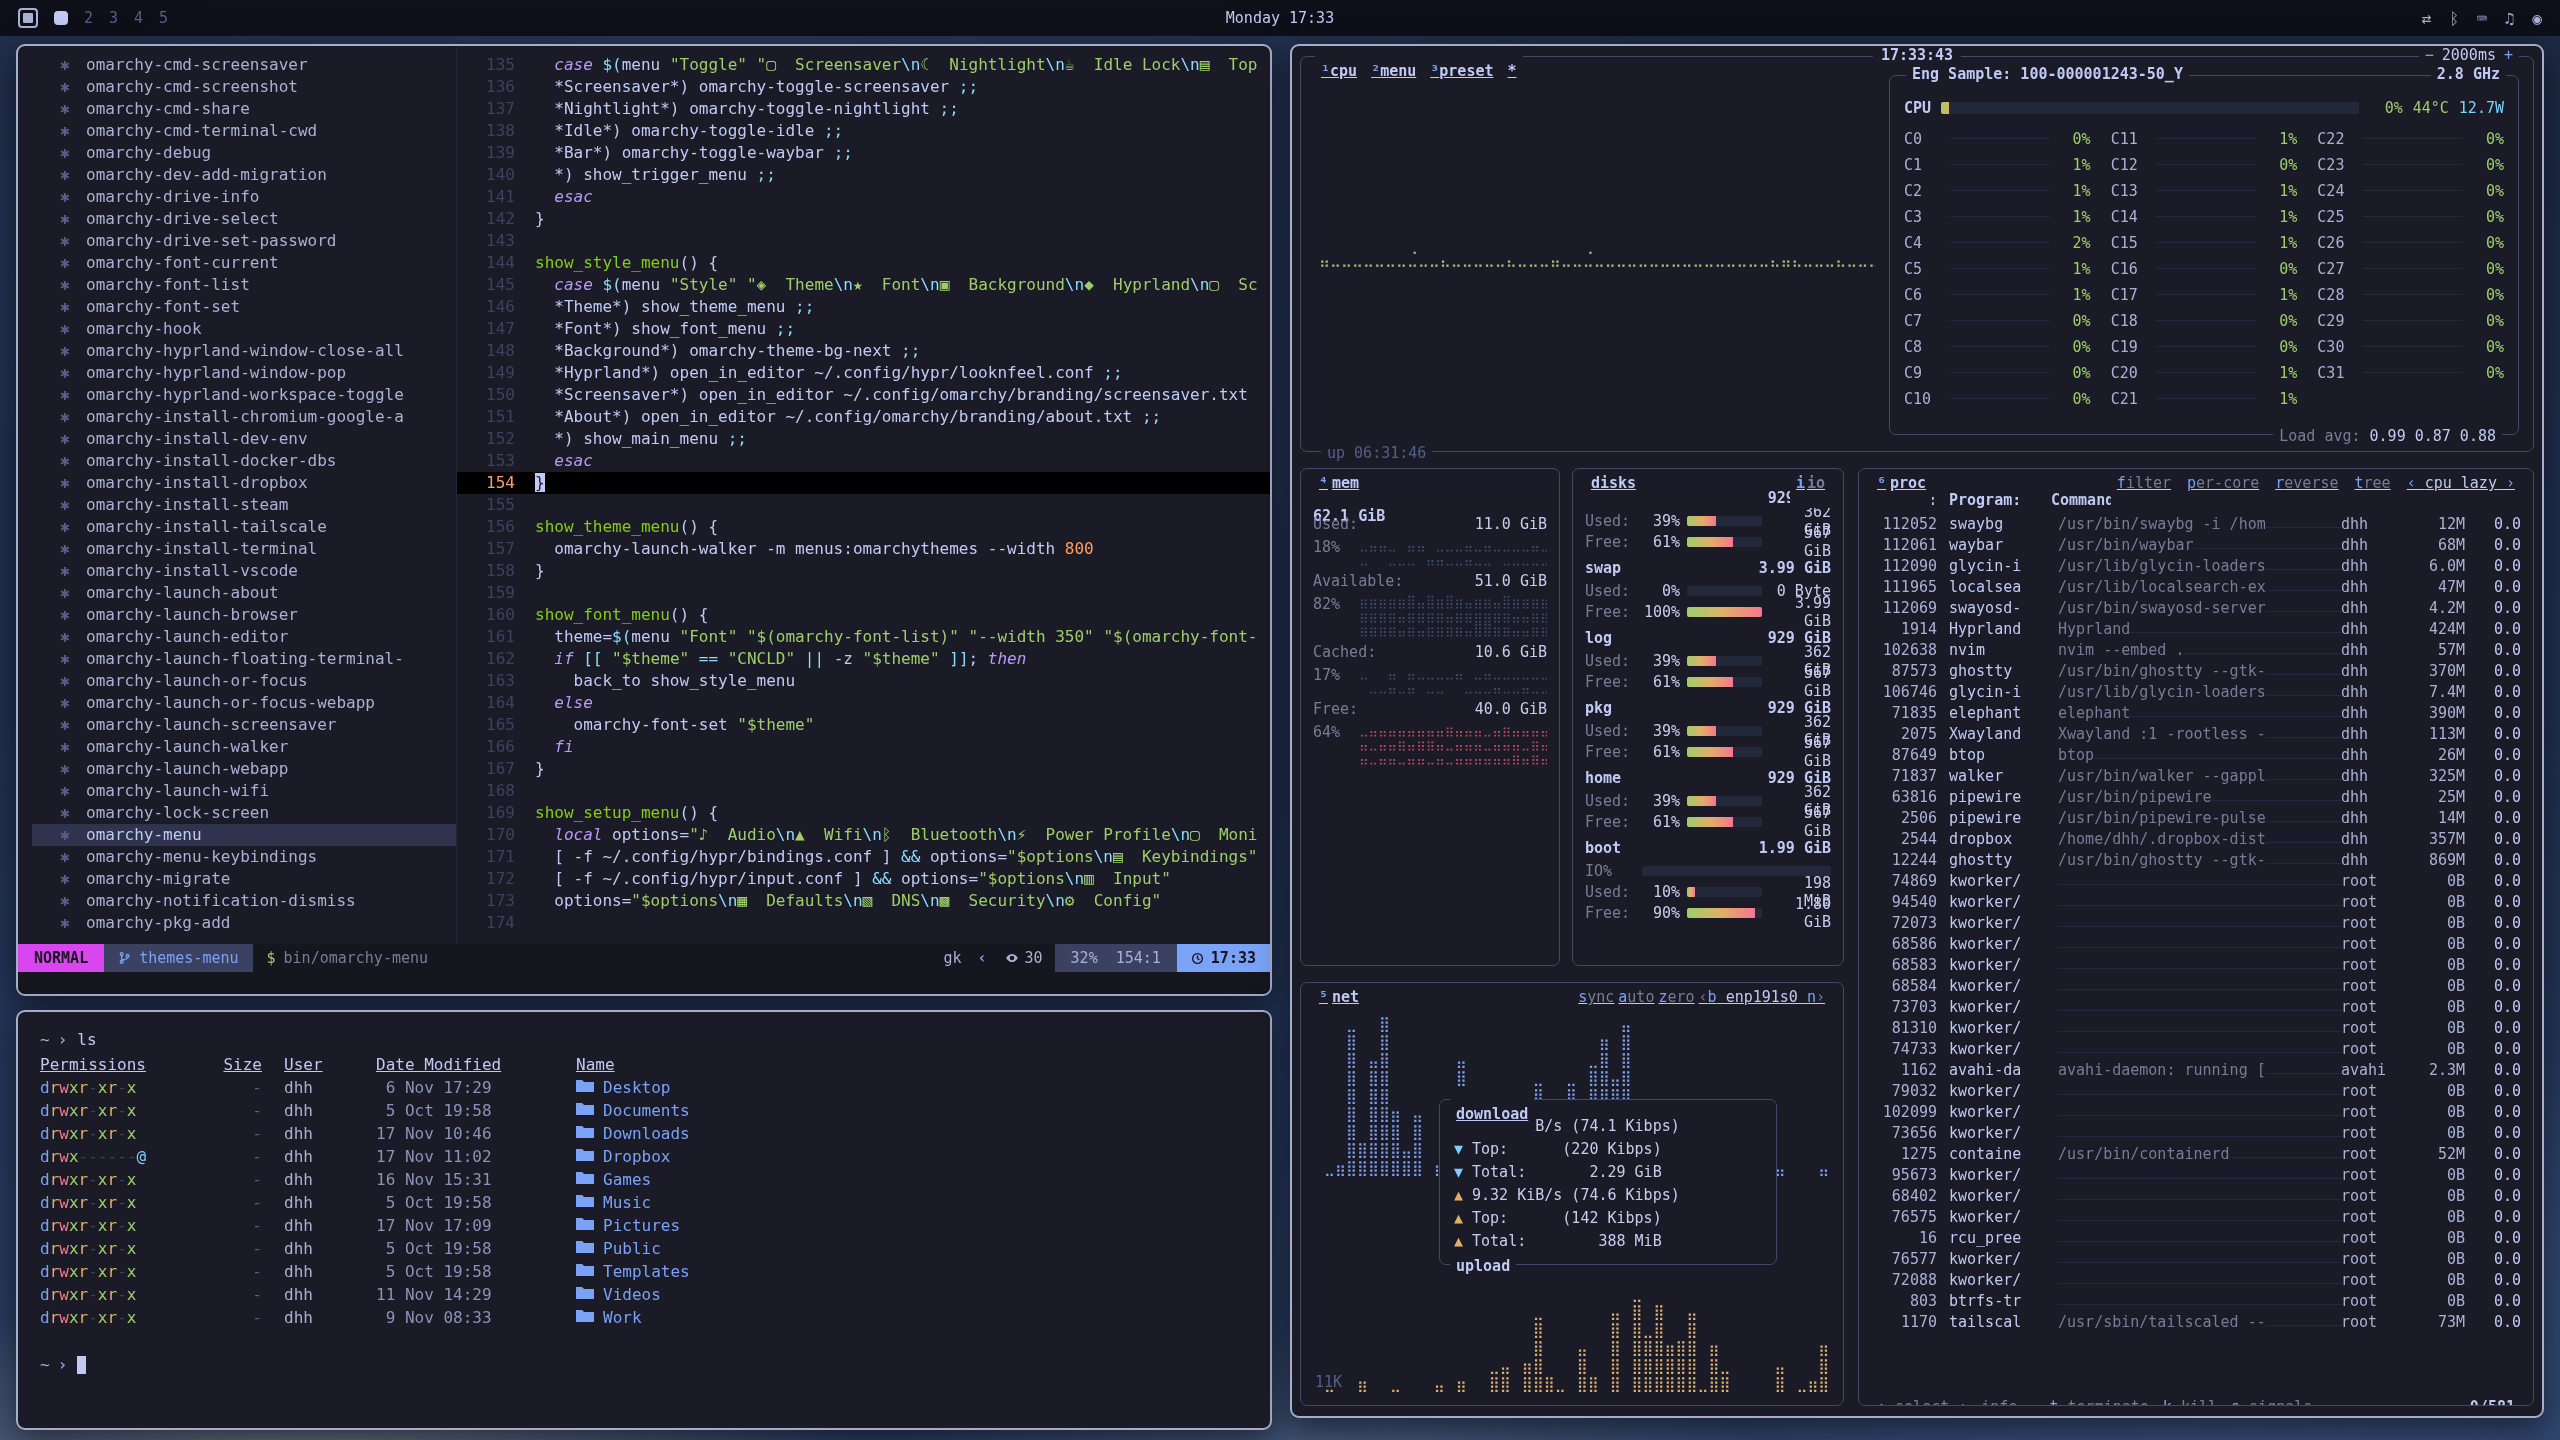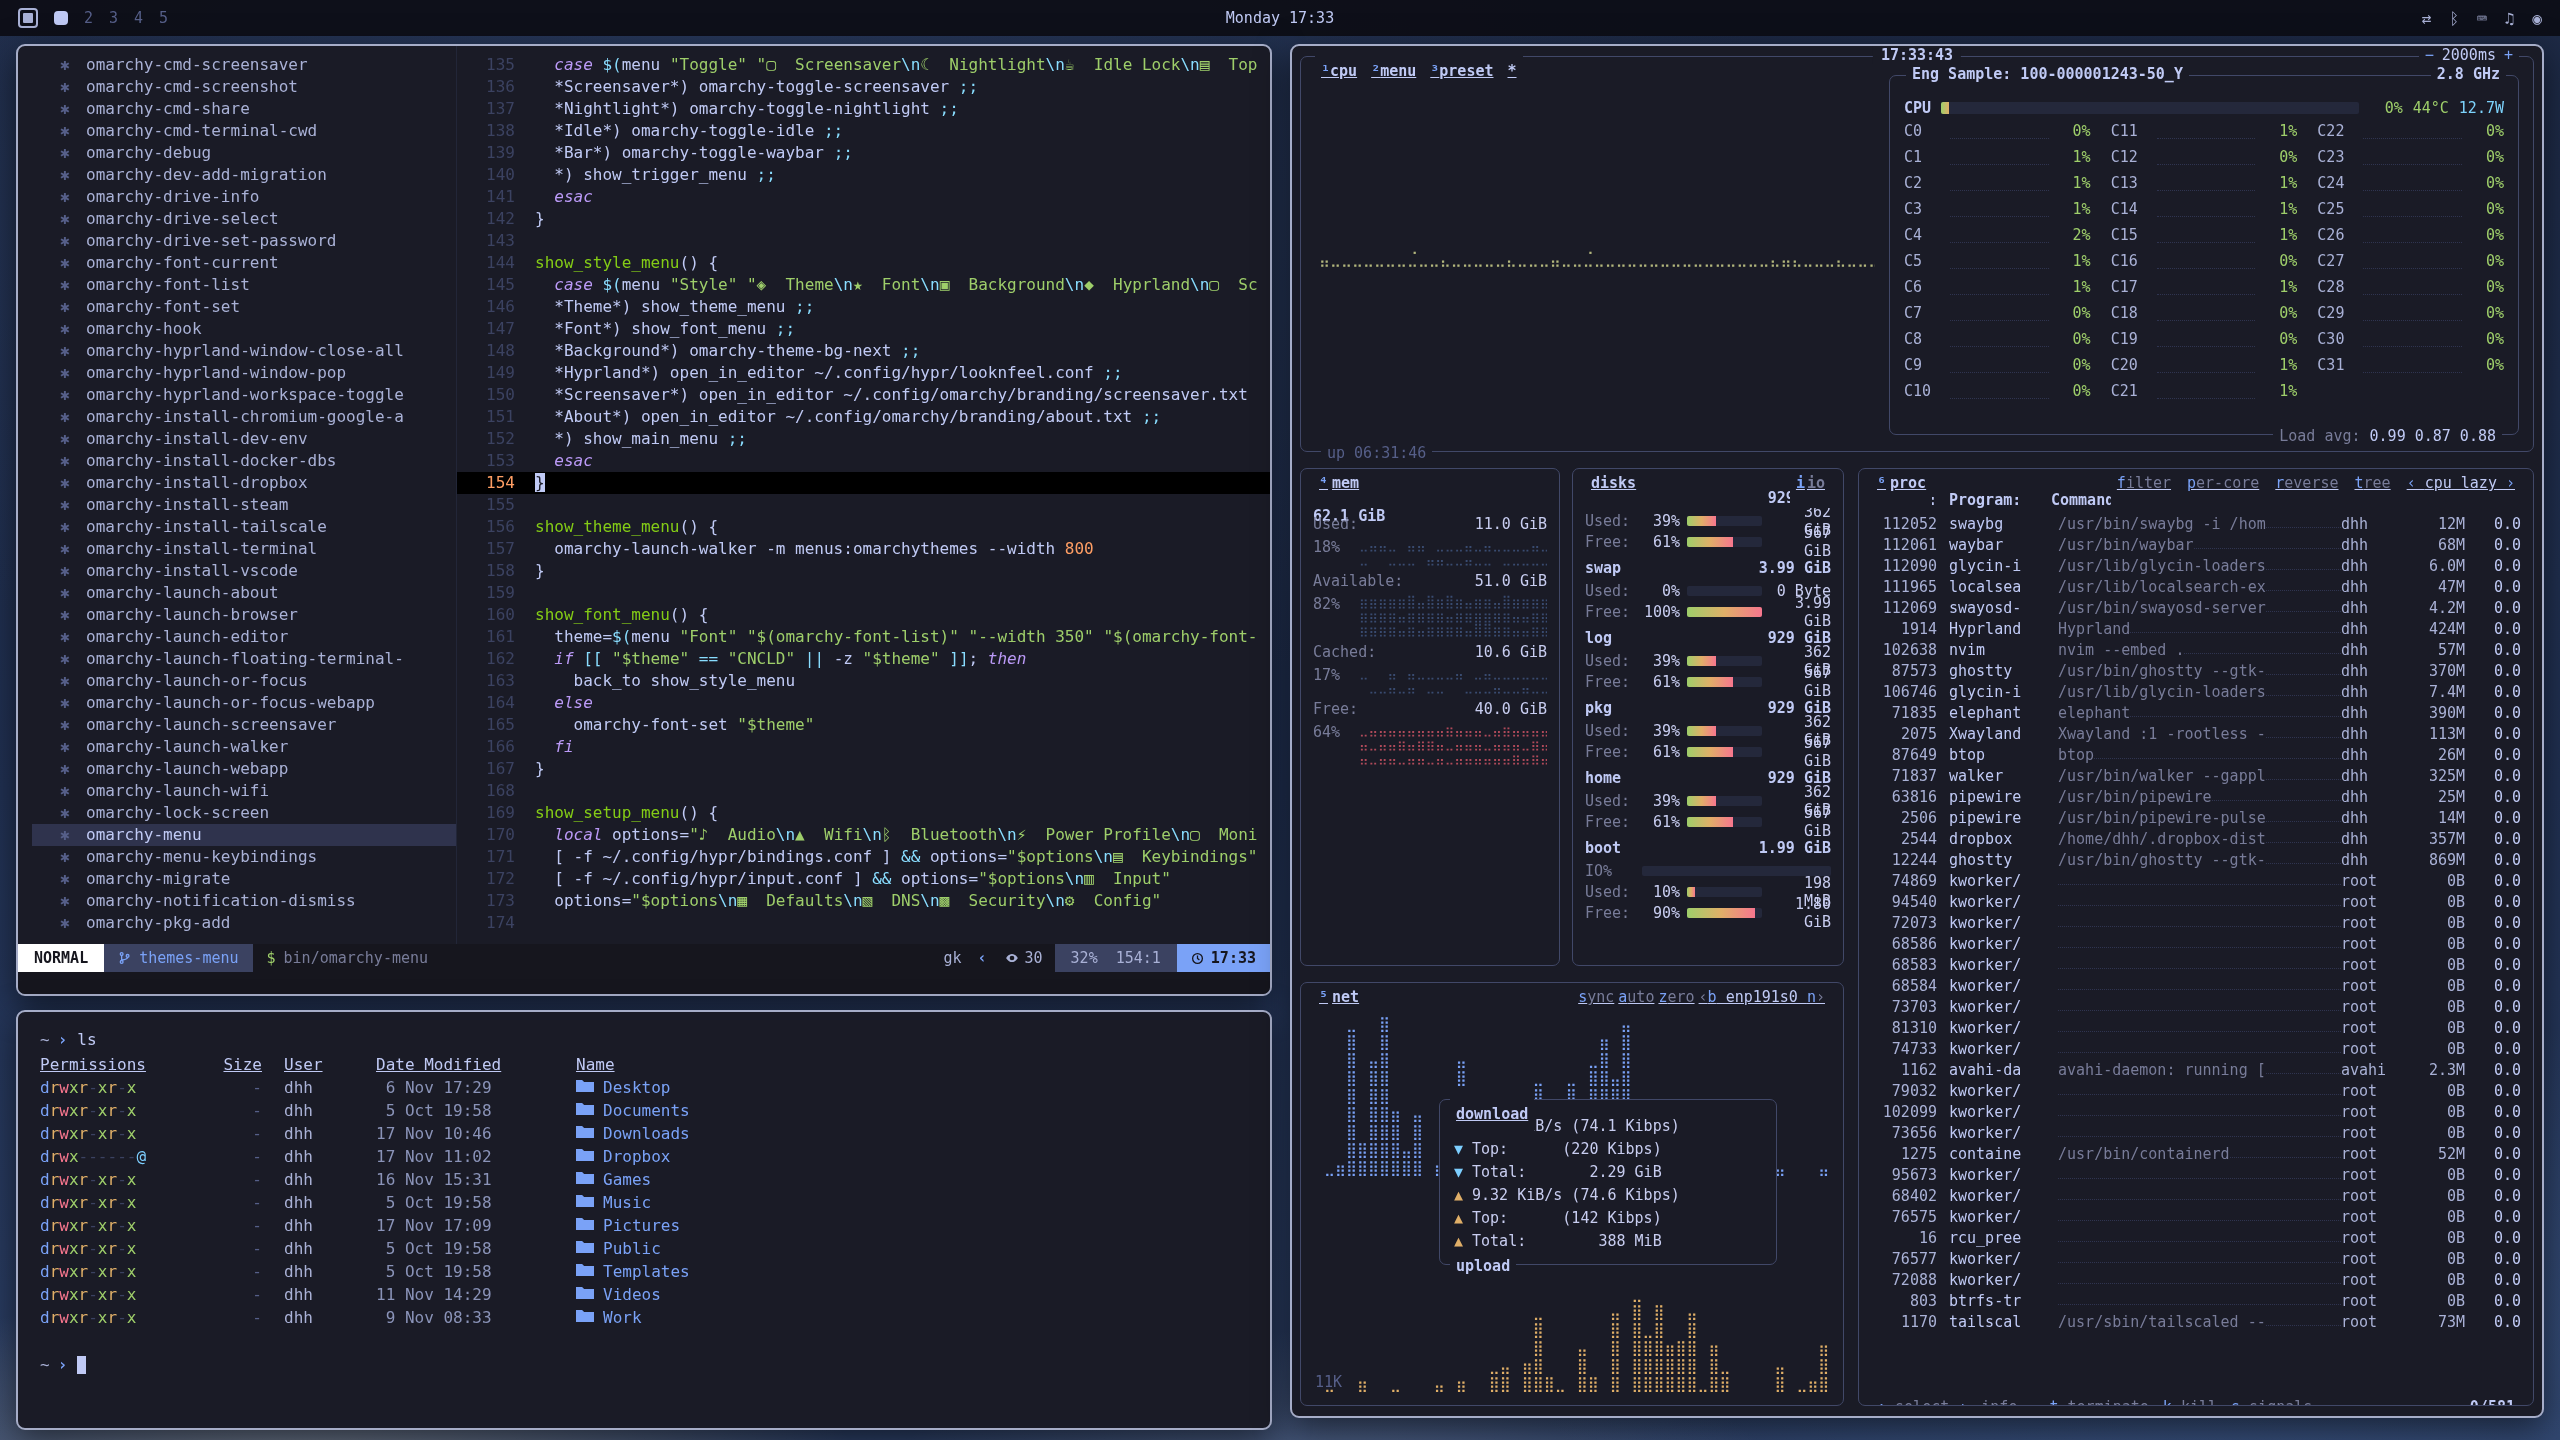--- a/index.html
+++ b/index.html
@@ -45,21 +45,21 @@
   .c-text{white-space:pre;color:#c0caf5;}
   .c-row.cur{background:#000000;}
   .c-row.cur .c-num{color:#ff9e64;}
   .cursor{background:#c0caf5;color:#1a1b26;}
   .tk-def{color:#c0caf5;} .tk-kw{color:#bb9af7;font-style:italic;} .tk-str{color:#9ece6a;}
   .tk-esc{color:#89ddff;} .tk-op{color:#89ddff;} .tk-num{color:#ff9e64;}
   .tk-fn{color:#84cc16;}
 
   .statusline{height:28px;display:flex;align-items:stretch;font-size:15px;background:#16161e;flex:none;}
   .statusline>span{display:flex;align-items:center;}
-  .sl-mode{background:#ffffff;color:#16161e;font-weight:bold;padding:0 16px;}
+  .sl-mode{background:#d946ef;color:#16161e;font-weight:bold;padding:0 16px;}
   .sl-branch{background:#3b4261;color:#7aa2f7;padding:0 14px;gap:8px;}
   .sl-path{color:#787c99;padding:0 14px;gap:8px;}
   .sl-dollar{color:#9ece6a;}
   .sl-spacer{flex:1;}
   .sl-rec{color:#a9b1d6;padding:0 10px;}
   .sl-chev{color:#7aa2f7;font-weight:bold;padding:0 6px;}
   .sl-eye{color:#a9b1d6;gap:6px;padding:0 12px;}
   .sl-stats{background:#3b4261;color:#a9b1d6;gap:18px;padding:0 16px;}
   .sl-time{background:#7aa2f7;color:#16161e;font-weight:bold;gap:7px;padding:0 14px;}
   .cmdline{height:22px;background:#16161e;border-radius:0 0 7px 7px;flex:none;}
@@ -103,21 +103,21 @@
   .cd-title{position:absolute;top:-11px;left:16px;background:#1a1b26;padding:0 6px;color:#c0caf5;font-weight:bold;}
   .cd-freq{position:absolute;top:-11px;right:12px;background:#1a1b26;padding:0 6px;color:#c0caf5;font-weight:bold;}
   .cd-meter{display:flex;align-items:center;gap:10px;height:28px;}
   .cd-meter .lab{color:#c0caf5;font-weight:bold;}
   .meterbar{flex:1;height:12px;background:#24283b;border-radius:2px;overflow:hidden;}
   .meterfill{height:100%;background:linear-gradient(90deg,#9ece6a,#e0af68);}
   .cd-pct{color:#9ece6a;width:34px;text-align:right;}
   .cd-temp{color:#9ece6a;} .cd-pow{color:#7dd3fc;}
   .cores{flex:1;display:grid;grid-template-columns:repeat(3,1fr);grid-template-rows:repeat(11,26px);
     grid-auto-flow:column;column-gap:20px;}
-  .core{display:flex;align-items:flex-start;gap:8px;}
+  .core{display:flex;align-items:flex-end;gap:8px;}
   .core-name{width:38px;color:#a9b1d6;}
   .lead{flex:1;border-bottom:1px dotted #2f3450;height:1px;align-self:center;margin-top:6px;}
   .core-pct{width:34px;text-align:right;color:#9ece6a;}
   .loadavg{position:absolute;bottom:-11px;right:16px;background:#1a1b26;padding:0 6px;color:#787c99;}
   .loadavg b{color:#c0caf5;font-weight:normal;}
   .uptime{position:absolute;bottom:-11px;left:20px;background:#1a1b26;padding:0 6px;color:#565f89;}
 
   .bt-main{flex:1;display:flex;gap:14px;min-height:0;}
   .bt-leftcol{width:544px;flex:none;display:flex;flex-direction:column;gap:16px;}
   .row-md{display:flex;gap:12px;height:498px;flex:none;}

